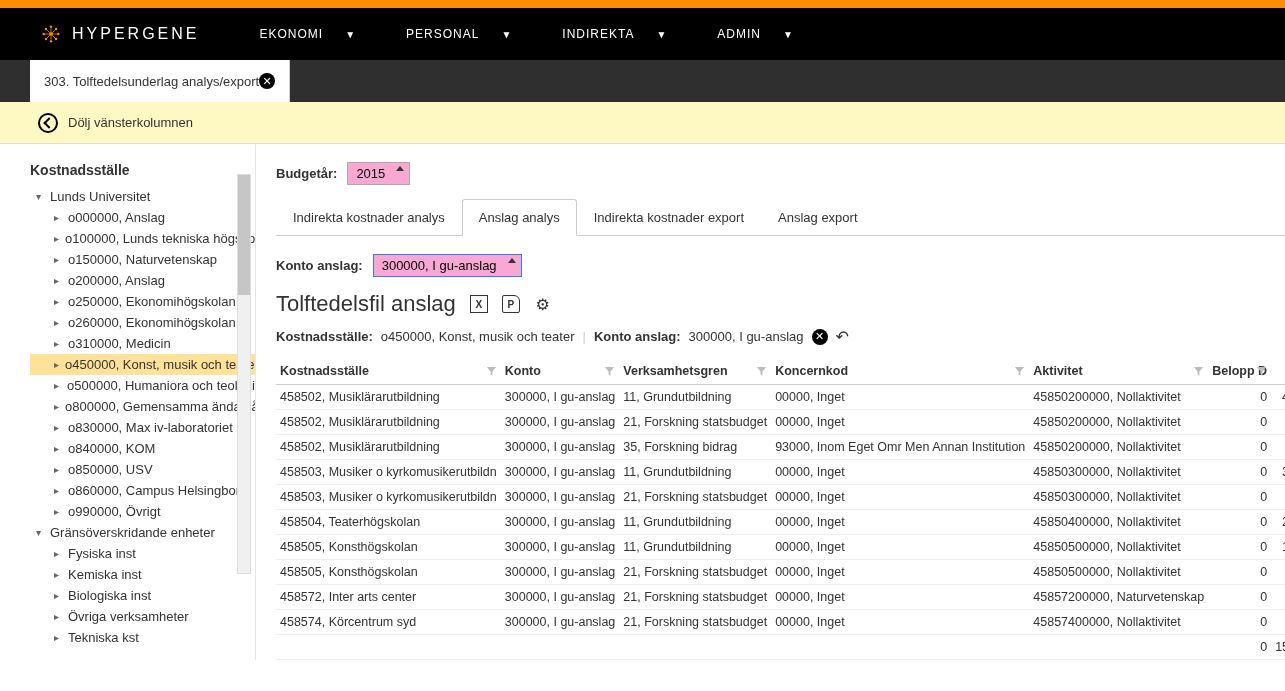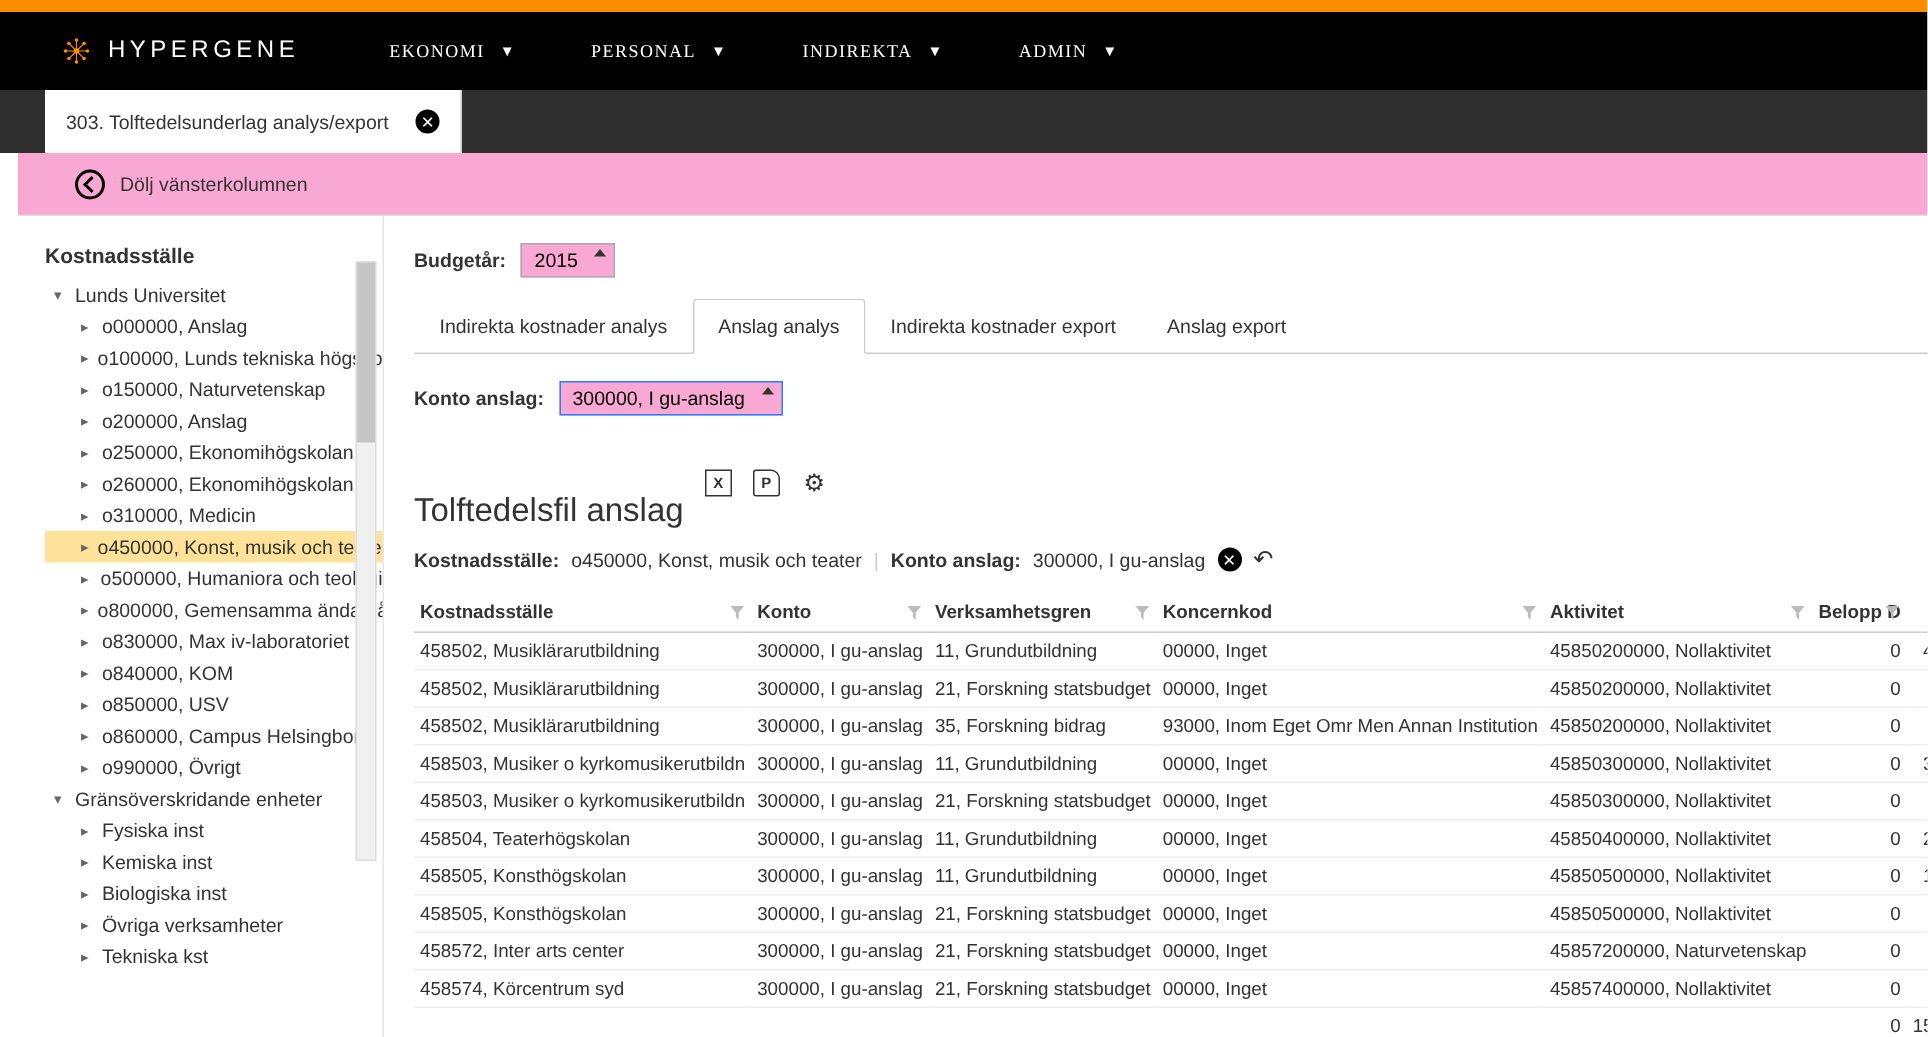--- a/index.html
+++ b/index.html
@@ -7,30 +7,30 @@
   
   
   .top-orange { height: 8px; background: #ff8d00; }
   
   
   .header { background: #000; color: #fff; height: 52px; display: flex; align-items: center; padding: 0 40px; }
   .logo-wrap { display: flex; align-items: center; gap: 10px; margin-right: 60px; }
   .logo-icon { width: 22px; height: 22px; }
   .logo-text { font-size: 16px; letter-spacing: 3px; font-weight: 400; }
   .nav { display: flex; gap: 50px; }
-  .nav-item { display: flex; align-items: center; gap: 10px; font-size: 12px; letter-spacing: 1px; cursor: pointer; font-family: Liberation Serif, serif; }
+  .nav-item { display: flex; align-items: center; gap: 22px; font-size: 12px; letter-spacing: 1px; cursor: pointer; }
   .chev { font-size: 10px; }
   
   
   .tabbar { background: #2f2f2f; height: 42px; display: flex; align-items: stretch; padding-left: 30px; }
-  .tab { background: #fff; color: #333; display: flex; align-items: center; padding: 0 14px; font-size: 13px; gap: 18px; border-right: 1px solid #ccc; }
+  .tab { background: #fff; color: #333; display: flex; align-items: center; padding: 0 14px; font-size: 13px; gap: 0; border-right: 1px solid #ccc; }
   .tab .close { width: 16px; height: 16px; background: #000; color: #fff; border-radius: 50%; display: inline-flex; align-items: center; justify-content: center; font-size: 11px; cursor: pointer; }
   
   
-  .subbar { height: 42px; display: flex; align-items: center; padding-left: 38px; border-bottom: 1px solid #ddd; background: #f9a8d4; margin-left: 12px; }
+  .subbar { height: 42px; display: flex; align-items: center; padding-left: 38px; border-bottom: 1px solid #ddd; background: #fef9c3; }
   .back-btn { width: 20px; height: 20px; border: 2px solid #000; border-radius: 50%; display: inline-flex; align-items: center; justify-content: center; margin-right: 10px; cursor: pointer; }
   .back-btn::before { content: ""; width: 6px; height: 6px; border-left: 2px solid #000; border-bottom: 2px solid #000; transform: rotate(45deg); margin-left: 2px; }
   
   
   .layout { display: flex; }
   .sidebar { width: 255px; padding: 18px 0 0 30px; position: relative; }
   .sidebar-title { font-weight: bold; font-size: 14px; margin-bottom: 8px; }
   .tree { font-size: 13px; }
   .tree-node { padding: 3px 0; display: flex; align-items: center; gap: 6px; cursor: pointer; white-space: nowrap; overflow: hidden; }
   .tree-l1 { padding-left: 6px; }
@@ -48,21 +48,21 @@
   .sel-wrap::after { content: ""; position: absolute; right: 6px; top: 4px; width: 0; height: 0; border-left: 4px solid transparent; border-right: 4px solid transparent; border-bottom: 5px solid #333; }
   .sel-wrap::before { content: ""; position: absolute; right: 6px; bottom: 4px; width: 0; height: 0; border-left: 4px solid transparent; border-right: 4px solid transparent; border-top: 5px solid #333; }
   .sel-wrap.blue select { border: 1px solid #2a7fff; }
   
   
   .inner-tabs { display: flex; border-bottom: 1px solid #ccc; margin-bottom: 18px; }
   .itab { padding: 10px 16px; font-size: 13px; cursor: pointer; border: 1px solid transparent; margin-bottom: -1px; }
   .itab.active { border: 1px solid #ccc; border-bottom: 1px solid #fff; background: #fff; border-radius: 3px 3px 0 0; }
   
   .page-title-row { display: flex; align-items: center; gap: 14px; margin: 12px 0 10px 0; }
-  .page-title { font-size: 22px; font-weight: 400; margin-top: 36px; }
+  .page-title { font-size: 22px; font-weight: 400; }
   .icon18 { width: 18px; height: 18px; display: inline-flex; align-items: center; justify-content: center; border: 1px solid #333; font-size: 10px; font-weight: bold; cursor: pointer; }
   .icon-gear { width: 18px; height: 18px; display: inline-flex; align-items: center; justify-content: center; cursor: pointer; font-size: 16px; }
   
   .crumbs { font-size: 13px; margin-bottom: 12px; display: flex; align-items: center; gap: 8px; }
   .crumbs .sep { color: #ccc; }
   .pill-close { width: 16px; height: 16px; background: #000; color: #fff; border-radius: 50%; display: inline-flex; align-items: center; justify-content: center; font-size: 11px; cursor: pointer; }
   .undo { font-size: 16px; cursor: pointer; }
   
   
   table.data { width: 100%; border-collapse: collapse; font-size: 12.5px; }

